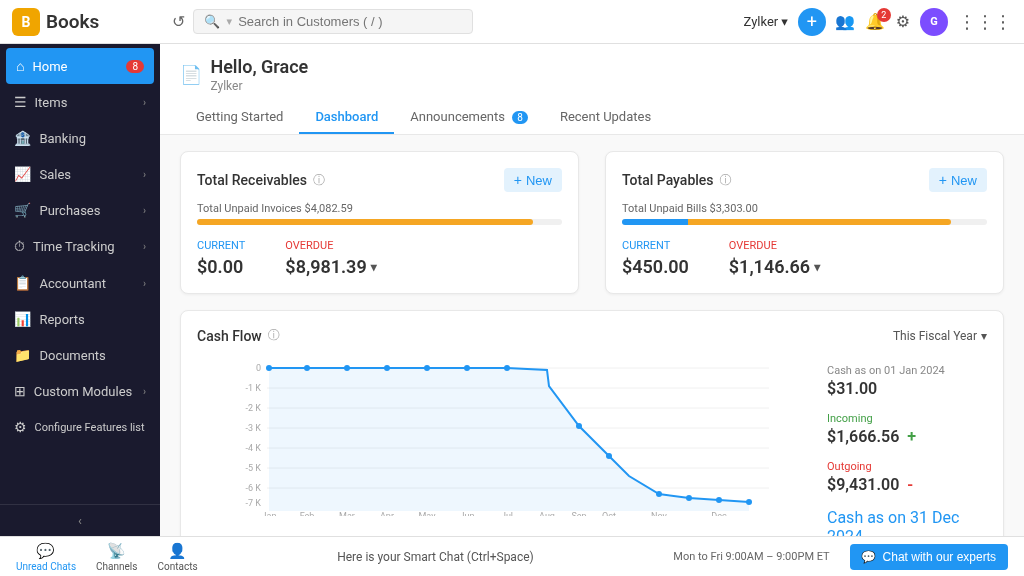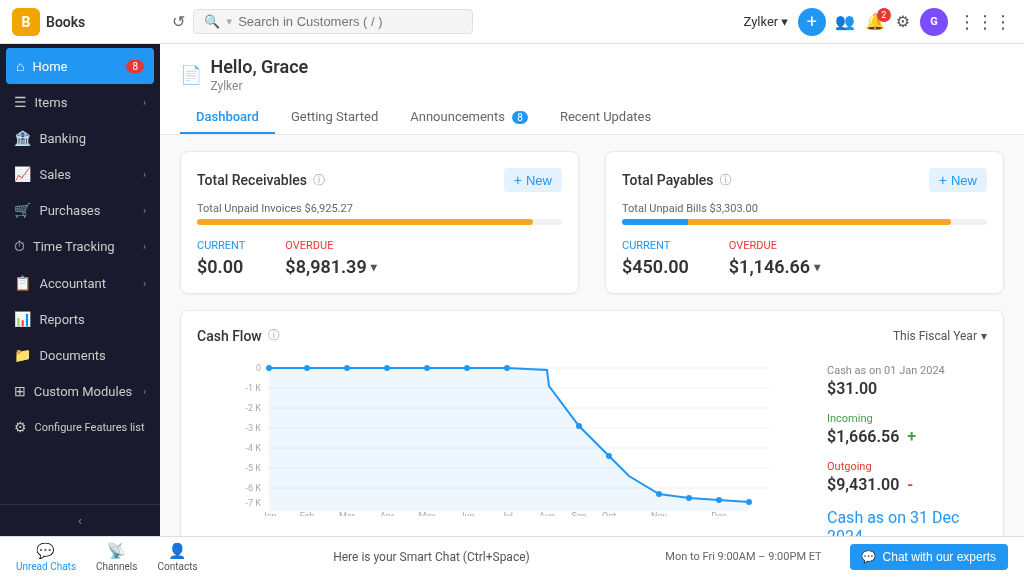--- a/index.html
+++ b/index.html
@@ -2,21 +2,21 @@
 <html><head>
   <meta charset="utf-8">
   <style>
     * { margin: 0; padding: 0; box-sizing: border-box; }
     body { font-family: -apple-system, BlinkMacSystemFont, 'Segoe UI', Roboto, sans-serif; font-size: 13px; background: #f5f5f5; display: flex; flex-direction: column; height: 576px; overflow: hidden; }
     
     
     .topbar { height: 44px; background: #fff; border-bottom: 1px solid #e0e0e0; display: flex; align-items: center; padding: 0 12px; gap: 10px; flex-shrink: 0; z-index: 10; }
     .logo-area { display: flex; align-items: center; gap: 6px; width: 150px; flex-shrink: 0; }
     .logo-icon { width: 28px; height: 28px; background: #f0a500; border-radius: 6px; display: flex; align-items: center; justify-content: center; color: white; font-weight: bold; font-size: 14px; }
-    .logo-text { font-size: 14px; font-weight: 600; color: #333; }
+    .logo-text { font-size: 19px; font-weight: 600; color: #333; }
     .topbar-center { flex: 1; display: flex; align-items: center; gap: 8px; }
     .refresh-btn { color: #666; cursor: pointer; font-size: 16px; }
     .search-bar { display: flex; align-items: center; background: #f5f5f5; border: 1px solid #e0e0e0; border-radius: 4px; padding: 4px 10px; gap: 6px; flex: 1; max-width: 280px; }
     .search-bar input { border: none; background: transparent; outline: none; font-size: 13px; color: #555; width: 100%; }
     .topbar-right { display: flex; align-items: center; gap: 10px; }
     .user-label { font-size: 13px; color: #333; display: flex; align-items: center; gap: 3px; cursor: pointer; }
     .topbar-icon { color: #555; font-size: 16px; cursor: pointer; position: relative; }
     .badge { position: absolute; top: -4px; right: -5px; background: #e53935; color: white; border-radius: 50%; width: 14px; height: 14px; font-size: 9px; display: flex; align-items: center; justify-content: center; }
     .plus-btn { background: #2196f3; color: white; border: none; border-radius: 50%; width: 28px; height: 28px; font-size: 18px; cursor: pointer; display: flex; align-items: center; justify-content: center; }
     .avatar { width: 28px; height: 28px; border-radius: 50%; background: #7c4dff; display: flex; align-items: center; justify-content: center; color: white; font-size: 11px; font-weight: bold; }
@@ -218,22 +218,22 @@
           <div style="display:flex;align-items:center;gap:8px;">
             <span style="color:#aaa;font-size:18px;">📄</span>
             <div>
               <div class="greeting">Hello, Grace</div>
               <div class="greeting-sub">Zylker</div>
             </div>
           </div>
         </div>
       </div>
       <div class="tabs">
+        <div class="tab">Getting Started</div>
         <div class="tab active">Dashboard</div>
-        <div class="tab">Getting Started</div>
         <div class="tab">
           <span>Announcements</span>
           <span class="tab-badge">8</span>
         </div>
         <div class="tab">Recent Updates</div>
       </div>
     </div>
 
     <div class="content-body">
 
@@ -241,21 +241,21 @@
 
         <div class="card">
           <div class="card-header">
             <div class="card-title">
               <span>Total Receivables</span>
               <span class="info-icon">ⓘ</span>
             </div>
             <button class="new-btn">New</button>
           </div>
           <div class="progress-area">
-            <div class="progress-label">Total Unpaid Invoices $6,925.27</div>
+            <div class="progress-label">Total Unpaid Invoices $4,082.59</div>
             <div class="progress-bar">
               <div class="progress-fill yellow" style="width:92%;"></div>
             </div>
           </div>
           <div class="amounts-row">
             <div class="amount-block">
               <div class="amount-label current">CURRENT</div>
               <div class="amount-value">$0.00</div>
             </div>
             <div class="amount-block">
@@ -397,20 +397,20 @@
     <div class="bottom-item">
       <span class="bottom-item-icon">📡</span>
       <span>Channels</span>
     </div>
     <div class="bottom-item">
       <span class="bottom-item-icon">👤</span>
       <span>Contacts</span>
     </div>
   </div>
   <div class="smart-chat">Here is your Smart Chat (Ctrl+Space)</div>
-  <div style="display:flex;align-items:center;gap:28px;">
+  <div style="display:flex;align-items:center;gap:20px;">
     <span class="schedule">Mon to Fri 9:00AM – 9:00PM ET</span>
     <button class="chat-btn">
       <span>💬</span>
       <span>Chat with our experts</span>
     </button>
   </div>
 </div>
 
 </body></html>

